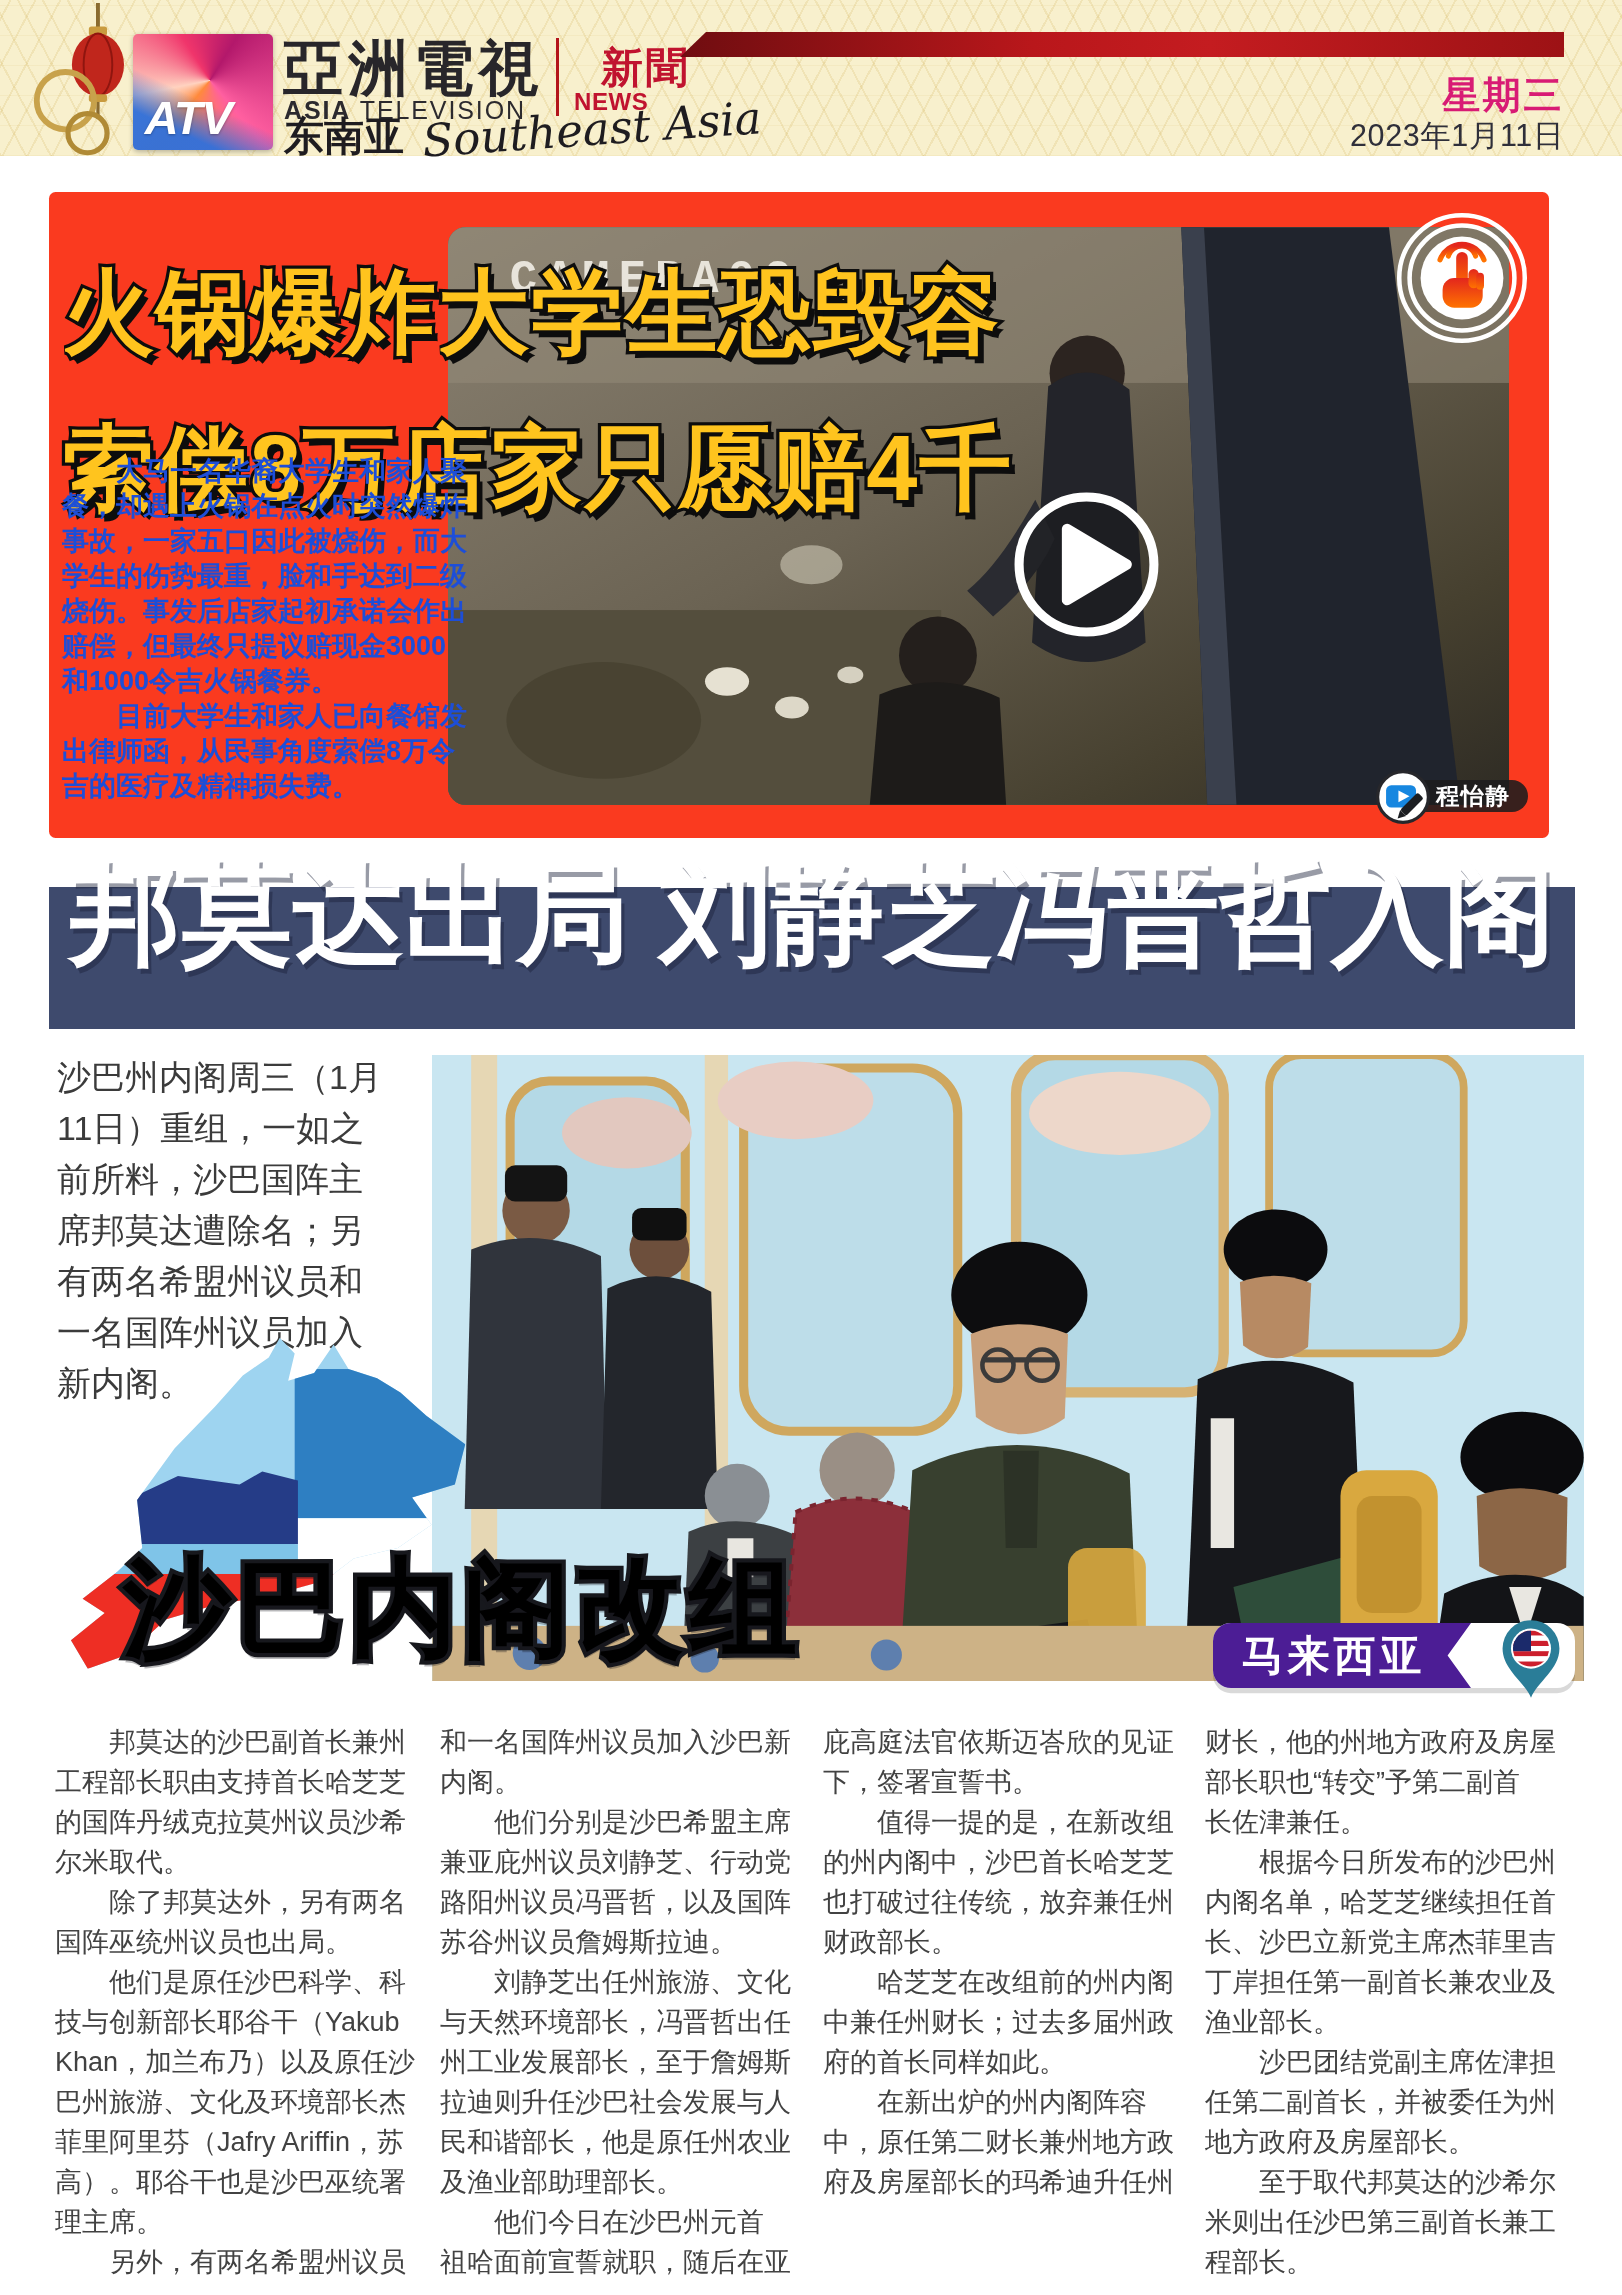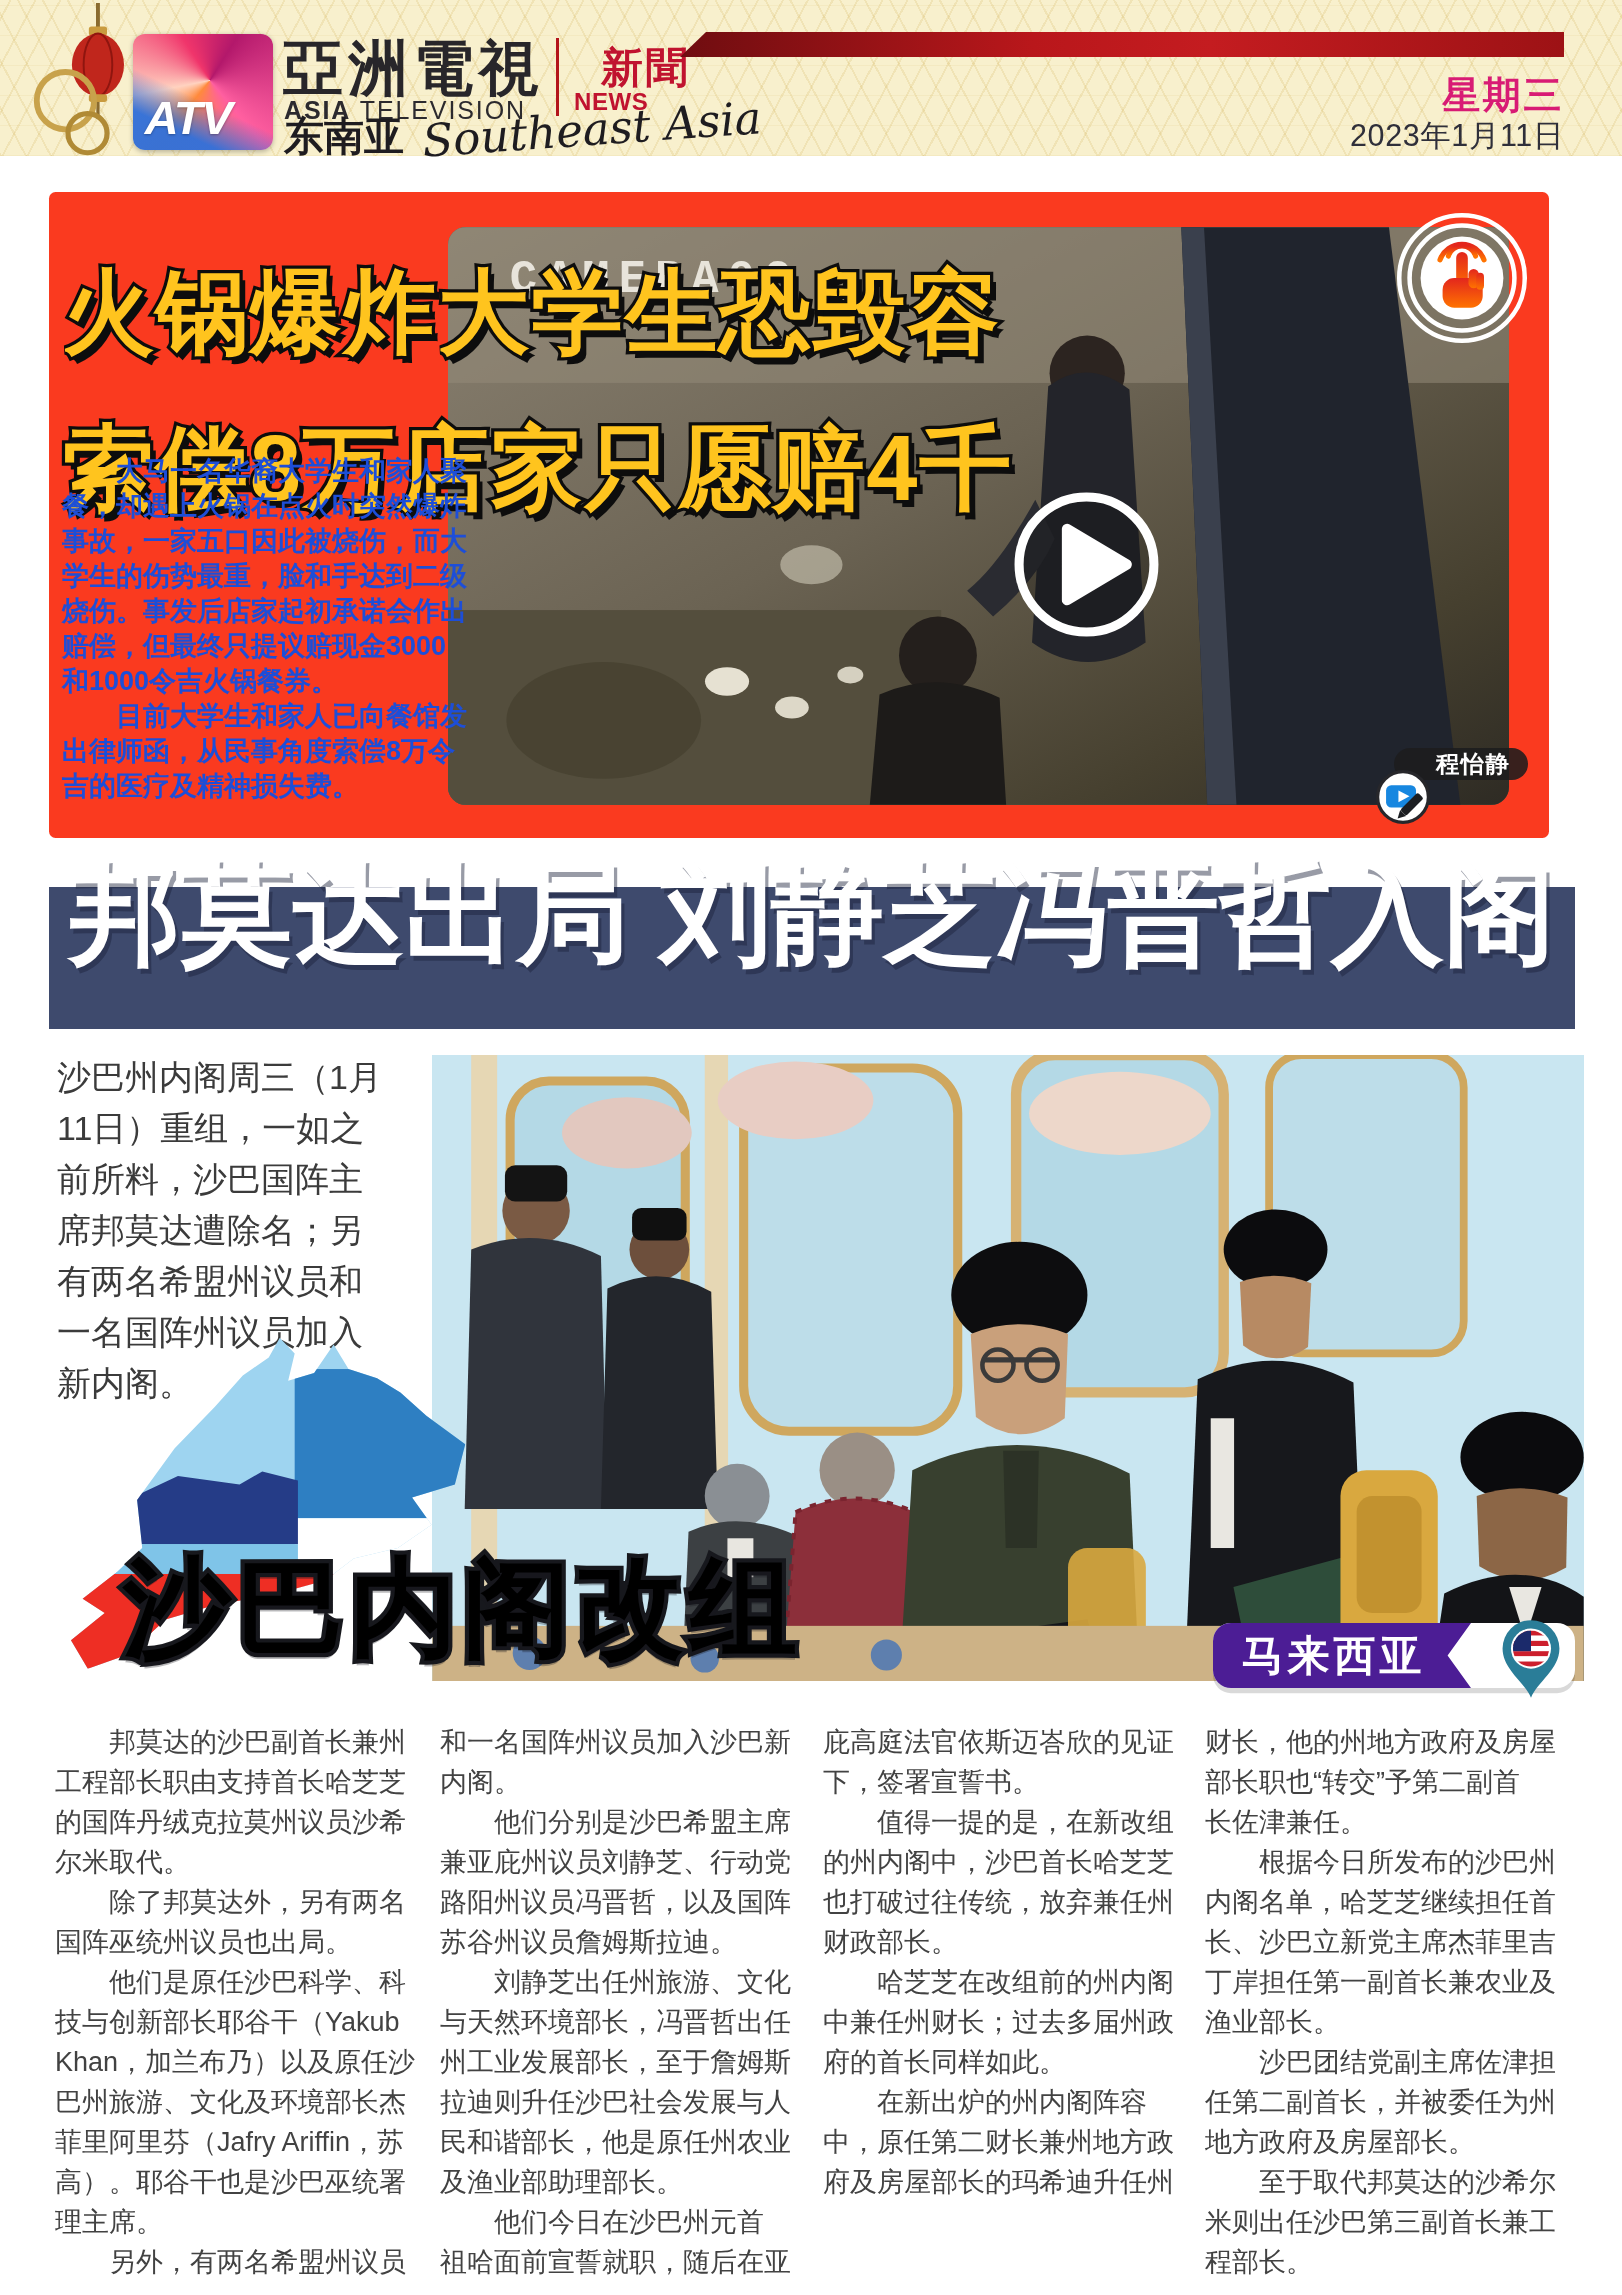--- a/index.html
+++ b/index.html
@@ -6,21 +6,21 @@
   body{width:1623px;height:2295px;position:relative;background:#ffffff;
        font-family:"Liberation Sans",sans-serif;overflow:hidden;}
   .abs{position:absolute;}
 
   
   .header{left:0;top:0;width:1623px;height:156px;background:#f8f0cd;
     background-image:
       repeating-linear-gradient(62deg, rgba(209,176,86,.20) 0 1.9px, transparent 1.9px 22px),
       repeating-linear-gradient(-62deg, rgba(209,176,86,.20) 0 1.9px, transparent 1.9px 22px),
       repeating-linear-gradient(0deg, rgba(209,176,86,.10) 0 1.3px, transparent 1.3px 30px);}
-  .logo{left:133px;top:34px;width:140px;height:116px;border-radius:12px;
+  .logo{left:133px;top:34px;width:140px;height:116px;border-radius:5px;
     background:
       linear-gradient(205deg, rgba(47,112,219,0) 55%, rgba(47,112,219,.95) 78%),
       conic-gradient(from 140deg at 55% 40%, #ff5fa0, #ff8a3c 22%, #ffd2c0 33%, #f0356b 52%, #b3186b 70%, #ff5fa0);
     box-shadow:0 1.9px 5.2px rgba(0,0,0,.25);}
   .logo span{position:absolute;left:11.7px;bottom:5.2px;color:#fff;font-weight:900;
     font-size:47px;font-style:italic;letter-spacing:-1.3px;text-shadow:0 1.3px 2.6px rgba(0,0,0,.3);}
   .brandcn{left:283px;top:28.6px;font-size:60px;font-weight:700;color:#28262a;letter-spacing:5.2px;}
   .branden{left:284px;top:96px;font-size:25px;color:#2c2a2e;letter-spacing:1.9px;}
   .branden b{font-weight:800;}
   .vdiv{left:556px;top:38px;width:3.2px;height:78px;background:#b3151a;}
@@ -43,21 +43,21 @@
   .video{left:448px;top:227px;width:1061px;height:578px;border-radius:18px;overflow:hidden;
     background:#5a5244;z-index:2;}
   .yellowhead{left:62px;top:234px;z-index:6;font-size:92px;line-height:156px;font-weight:900;
     color:#ffc41e;letter-spacing:1.9px;-webkit-text-stroke:6.5px #0d0d0d;paint-order:stroke fill;
     text-shadow:5.8px 6.5px 0 #0d0d0d;white-space:nowrap;}
   .redbody{left:62px;top:454px;width:419px;z-index:6;font-size:27px;line-height:35px;
     font-weight:700;color:#1d4ed8;}
   .redbody .ln{white-space:nowrap;}
   .playbtn{left:1010px;top:488px;z-index:5;cursor:pointer;}
   .tapicon{left:1396px;top:212px;z-index:7;cursor:pointer;}
-  .wm{left:1394px;top:748px;z-index:6;height:32px;background:rgba(28,28,30,.88);
+  .wm{left:1394px;top:780px;z-index:6;height:32px;background:rgba(28,28,30,.88);
     border-radius:17px;padding:0 18px 0 42px;display:flex;align-items:center;}
   .wm span{color:#fff;font-size:23.4px;font-weight:600;letter-spacing:1.3px;}
   .wmicon{left:1375px;top:769px;z-index:7;}
 
   
   .band{left:49px;top:887px;width:1526px;height:142px;background:#3e4a6d;z-index:2;}
   .bandtext{left:49px;top:839px;width:1526px;text-align:center;z-index:3;
     font-size:112px;font-weight:900;color:#ffffff;white-space:nowrap;
     text-shadow:3.2px 4.5px 0 rgba(27,34,58,.45);}
 

